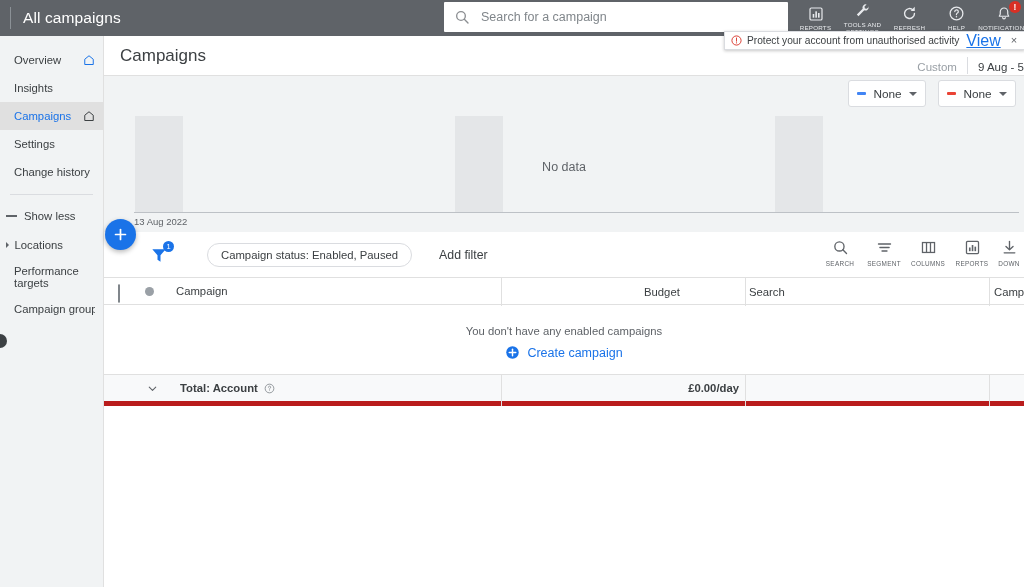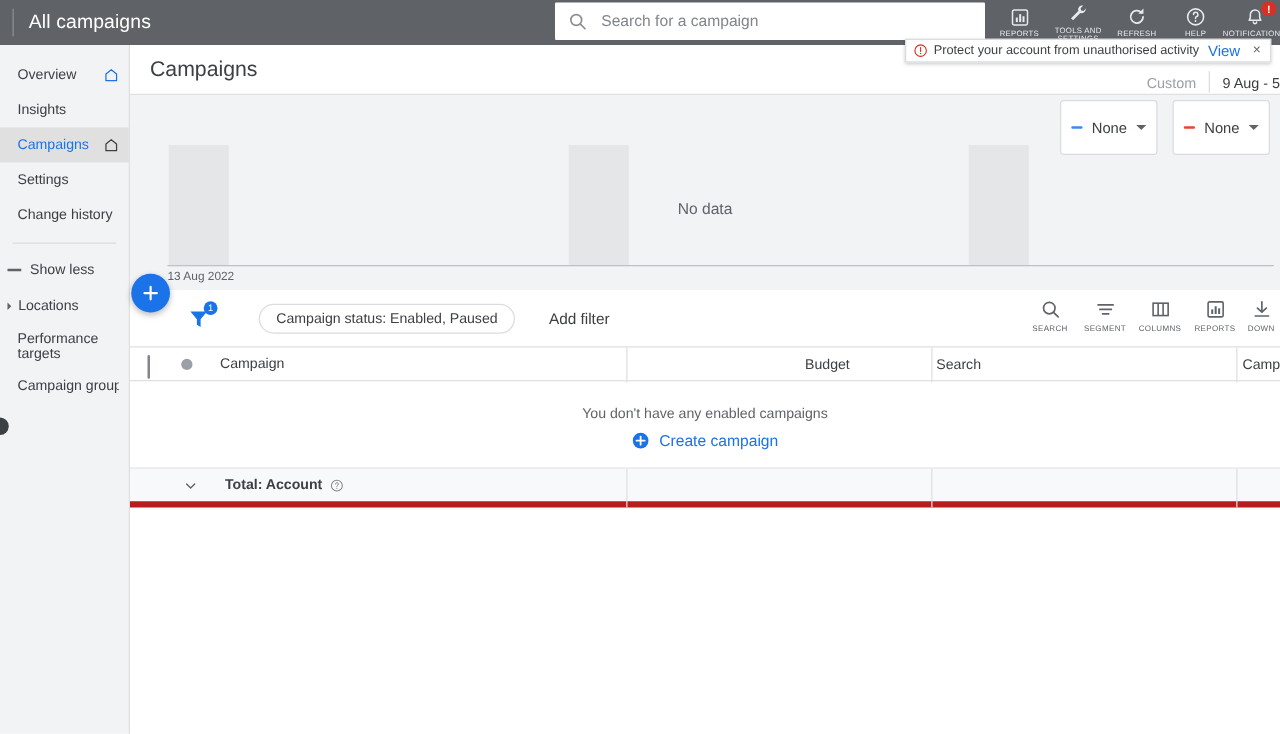--- a/index.html
+++ b/index.html
@@ -53,21 +53,21 @@
   }
 
   
   .toast {
     position: absolute; left: 724px; top: 31px; height: 19px;
     background: #fff; border: 1px solid #dadce0; display: flex; align-items: center;
     padding: 0 7px 0 6px; box-shadow: 0 1px 3px rgba(0,0,0,.22); z-index: 40;
   }
   .toast-ic { width: 11px; height: 11px; margin-right: 5px; flex: 0 0 11px; }
   .toast-text { font-size: 10.2px; color: #3c4043; white-space: nowrap; }
-  .toast-link { font-size: 12px; color: #1a73e8; margin-left: 7px; cursor: pointer; }
+  .toast-link { font-size: 16px; color: #1a73e8; margin-left: 7px; text-decoration: underline; cursor: pointer; }
   .toast-close { font-size: 11px; color: #5f6368; margin-left: 10px; cursor: pointer; line-height: 1; }
 
   
   .sidebar {
     position: absolute; left: 0; top: 36px; width: 104px; height: 581px;
     background: #f1f3f4; border-right: 1px solid #e0e0e0;
   }
   .nav-item {
     height: 28px; display: flex; align-items: center; padding: 0 8px 0 14px;
     font-size: 11.3px; color: #3c4043; cursor: pointer; position: relative;
@@ -105,21 +105,21 @@
   .dr-divider { width: 1px; height: 17px; background: #dadce0; }
   .dr-value { font-size: 11.5px; color: #3c4043; padding: 0 0 1px 10px; white-space: nowrap; cursor: pointer; margin-top: 41px; }
 
   
   .chart-panel {
     position: absolute; left: 104px; top: 76px; width: 920px; height: 156px;
     background: #f1f3f4; overflow: hidden;
   }
   .metric-btns { position: absolute; right: 8px; top: 4px; display: flex; gap: 12px; }
   .metric-btn {
-    width: 78px; height: 44px; background: #fff; border: 1px solid #dadce0;
+    width: 78px; height: 27px; background: #fff; border: 1px solid #dadce0;
     border-radius: 3px; display: flex; align-items: center; justify-content: center;
     gap: 7px; cursor: pointer;
   }
   .metric-dash { width: 9px; height: 2.5px; border-radius: 1px; }
   .metric-label { font-size: 11.8px; color: #3c4043; }
   .metric-caret {
     width: 0; height: 0; border-left: 4px solid transparent; border-right: 4px solid transparent;
     border-top: 4.5px solid #5f6368;
   }
   .chart-area { position: absolute; left: 0; top: 0; width: 920px; height: 156px; }
@@ -473,18 +473,19 @@
         <polyline points="6,9.5 12,15.5 18,9.5" fill="none" stroke="#5f6368" stroke-width="2" stroke-linecap="round" stroke-linejoin="round"></polyline>
       </svg>
       <span class="tr-label">Total: Account</span>
       <svg class="tr-help" viewBox="0 0 24 24">
         <circle cx="12" cy="12" r="9.5" fill="none" stroke="#80868b" stroke-width="1.8"></circle>
         <path d="M9.6 9.3a2.5 2.5 0 1 1 3.3 2.4c-.7.3-1 .9-1 1.6v.3" fill="none" stroke="#80868b" stroke-width="1.7" stroke-linecap="round"></path>
         <circle cx="11.9" cy="16.7" r="1" fill="#80868b"></circle>
       </svg>
       <span class="vsep" style="left:397px"></span>
       <span class="vsep" style="left:641px"></span>
+      <span class="tr-budget" style="right:279px; width:244px;">£0.00/day</span>
       <span class="vsep" style="left:885px"></span>
     </div>
   </div>
 
   <div class="page-bg"></div>
 </div>
 
 </body></html>

